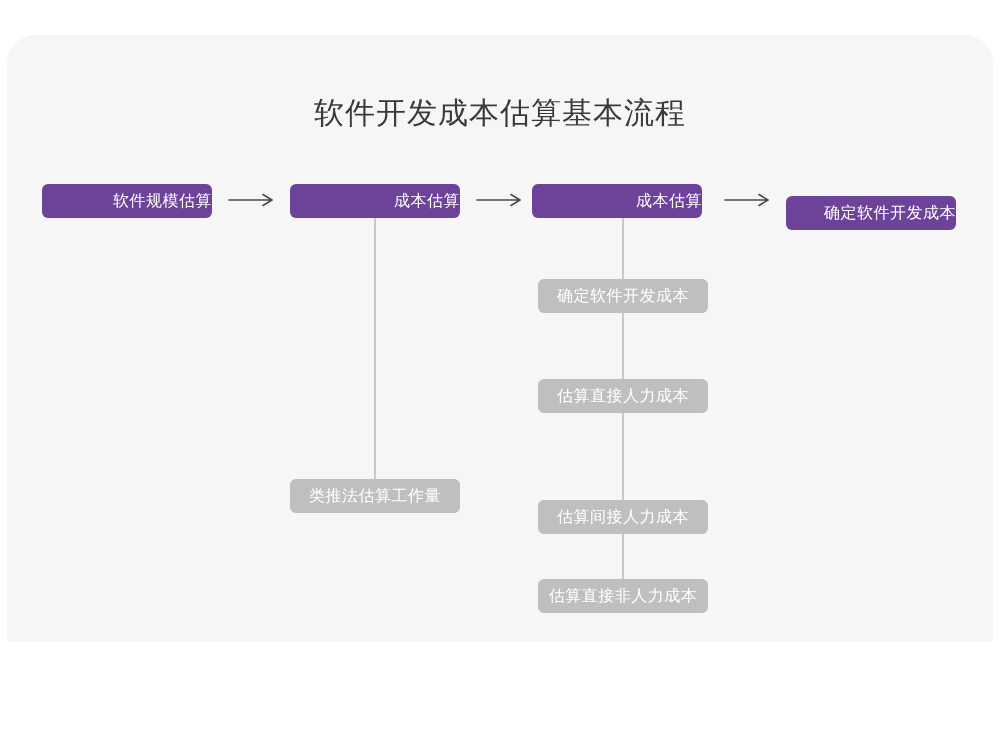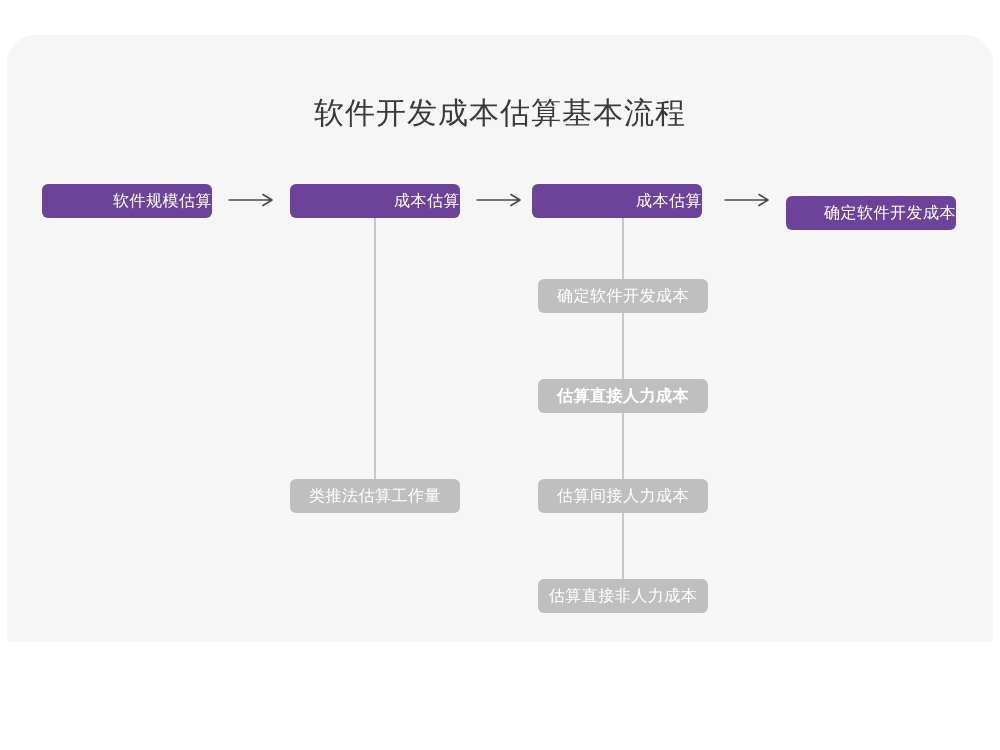--- a/index.html
+++ b/index.html
@@ -98,17 +98,17 @@
   <svg class="arrow" style="left:474px;" width="50" height="16" viewBox="0 0 50 16">
     <path d="M3 8 H45 M37 2.5 L46 8 L37 13.5"></path>
   </svg>
   <svg class="arrow" style="left:722px;" width="50" height="16" viewBox="0 0 50 16">
     <path d="M3 8 H45 M37 2.5 L46 8 L37 13.5"></path>
   </svg>
 
   <div class="node sub col2" style="top:479px;">类推法估算工作量</div>
 
   <div class="node sub col3" style="top:279px;">确定软件开发成本</div>
-  <div class="node sub col3" style="top:379px;font-weight:bold;">估算直接人力成本</div>
-  <div class="node sub col3" style="top:479px;">估算间接人力成本</div>
+  <div class="node sub col3" style="top:379px;">估算直接人力成本</div>
+  <div class="node sub col3" style="top:500px;">估算间接人力成本</div>
   <div class="node sub col3" style="top:579px;">估算直接非人力成本</div>
 
 </div>
 
 </body></html>

